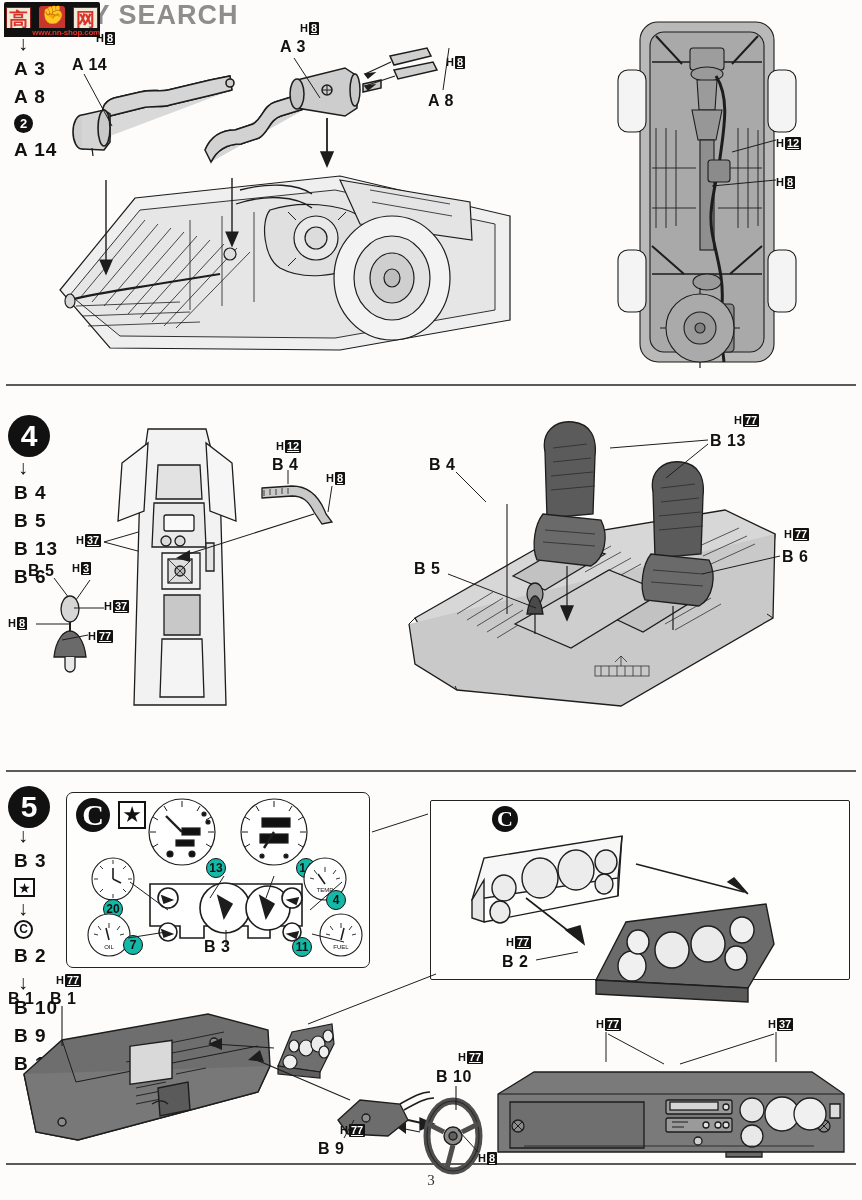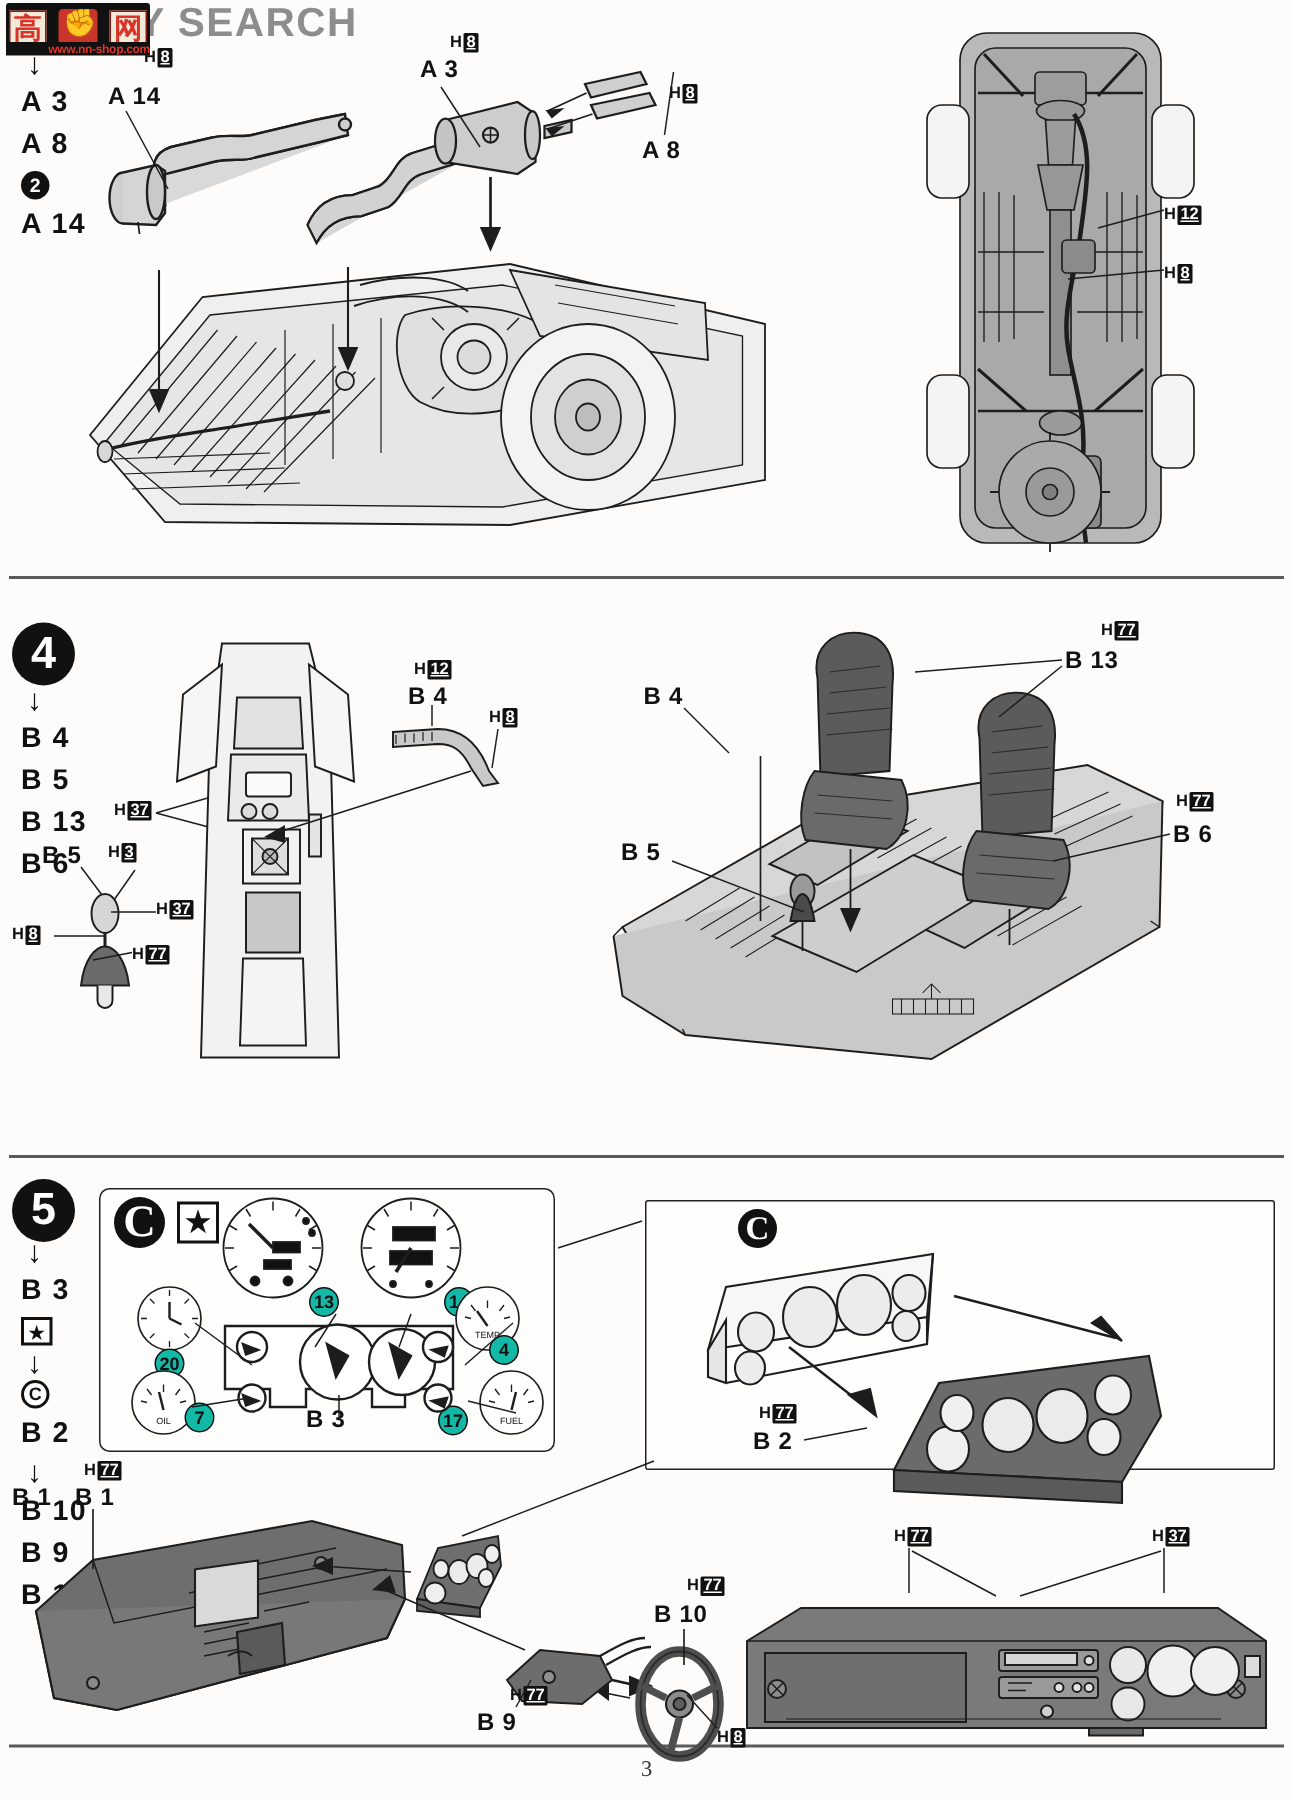--- a/index.html
+++ b/index.html
@@ -532,21 +532,21 @@
   <svg class="art" style="left:318px; top:912px" width="46" height="46">
     <g class="ln" stroke-width="1.1">
       <circle cx="23" cy="23" r="21" fill="#fff"></circle>
       <g stroke-width="0.9">
         <path d="M12,14 l3,4 M23,11 l0,5 M34,14 l-3,4 M8,22 l4,1 M38,22 l-4,1"></path>
       </g>
       <path d="M23,28 L26,16" stroke-width="1.6"></path>
       <text x="23" y="37" font-size="6" text-anchor="middle" fill="#111" stroke="none" font-family="Liberation Sans, sans-serif">FUEL</text>
     </g>
   </svg>
-  <div class="dnum" style="left:292px; top:937px">17</div>
+  <div class="dnum" style="left:292px; top:937px">11</div>
 
   <svg class="art" style="left:146px; top:882px" width="160" height="68">
     <g class="ln" stroke-width="1.6">
       <path d="M4,2 L156,2 L156,44 L124,44 L124,56 L102,56 L102,44 L58,44 L58,56 L34,56 L34,44 L4,44 Z" fill="#fff"></path>
       <circle cx="79" cy="26" r="25" fill="#fff"></circle>
       <circle cx="122" cy="26" r="22" fill="#fff"></circle>
       <circle cx="22" cy="16" r="10" fill="#fff"></circle>
       <circle cx="22" cy="50" r="9" fill="#fff"></circle>
       <circle cx="146" cy="16" r="10" fill="#fff"></circle>
       <circle cx="146" cy="50" r="9" fill="#fff"></circle>

